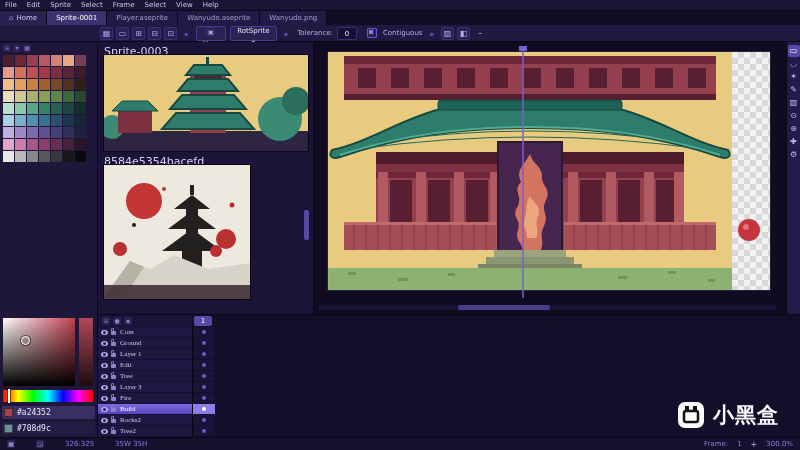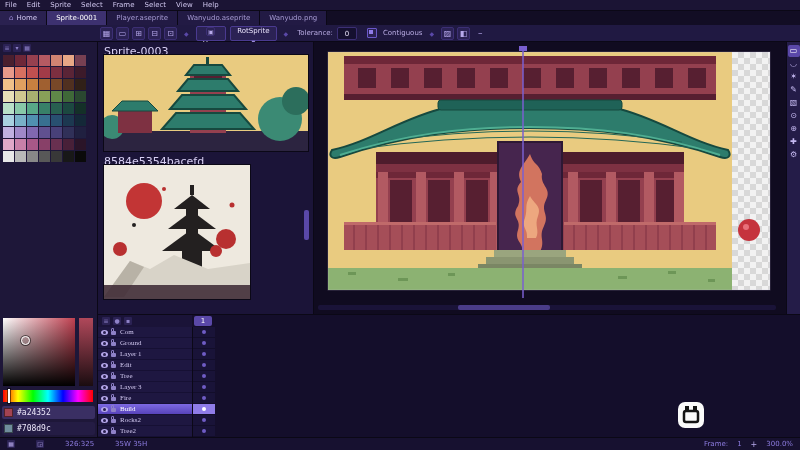--- a/index.html
+++ b/index.html
@@ -537,15 +537,16 @@
     </span>
   </div>
 
   <div class="watermark">
     <svg width="30" height="30" viewBox="0 0 30 30">
       <rect x="2" y="2" width="26" height="26" rx="7" fill="#fafafa"></rect>
       <rect x="9" y="6" width="4" height="5" fill="#141414"></rect>
       <rect x="17" y="6" width="4" height="5" fill="#141414"></rect>
       <rect x="8" y="11" width="14" height="11" rx="2" fill="none" stroke="#141414" stroke-width="2.5"></rect>
     </svg>
+    <span class="wm-text">小黑盒</span>
   </div>
 
 </div>
 
 </body></html>

